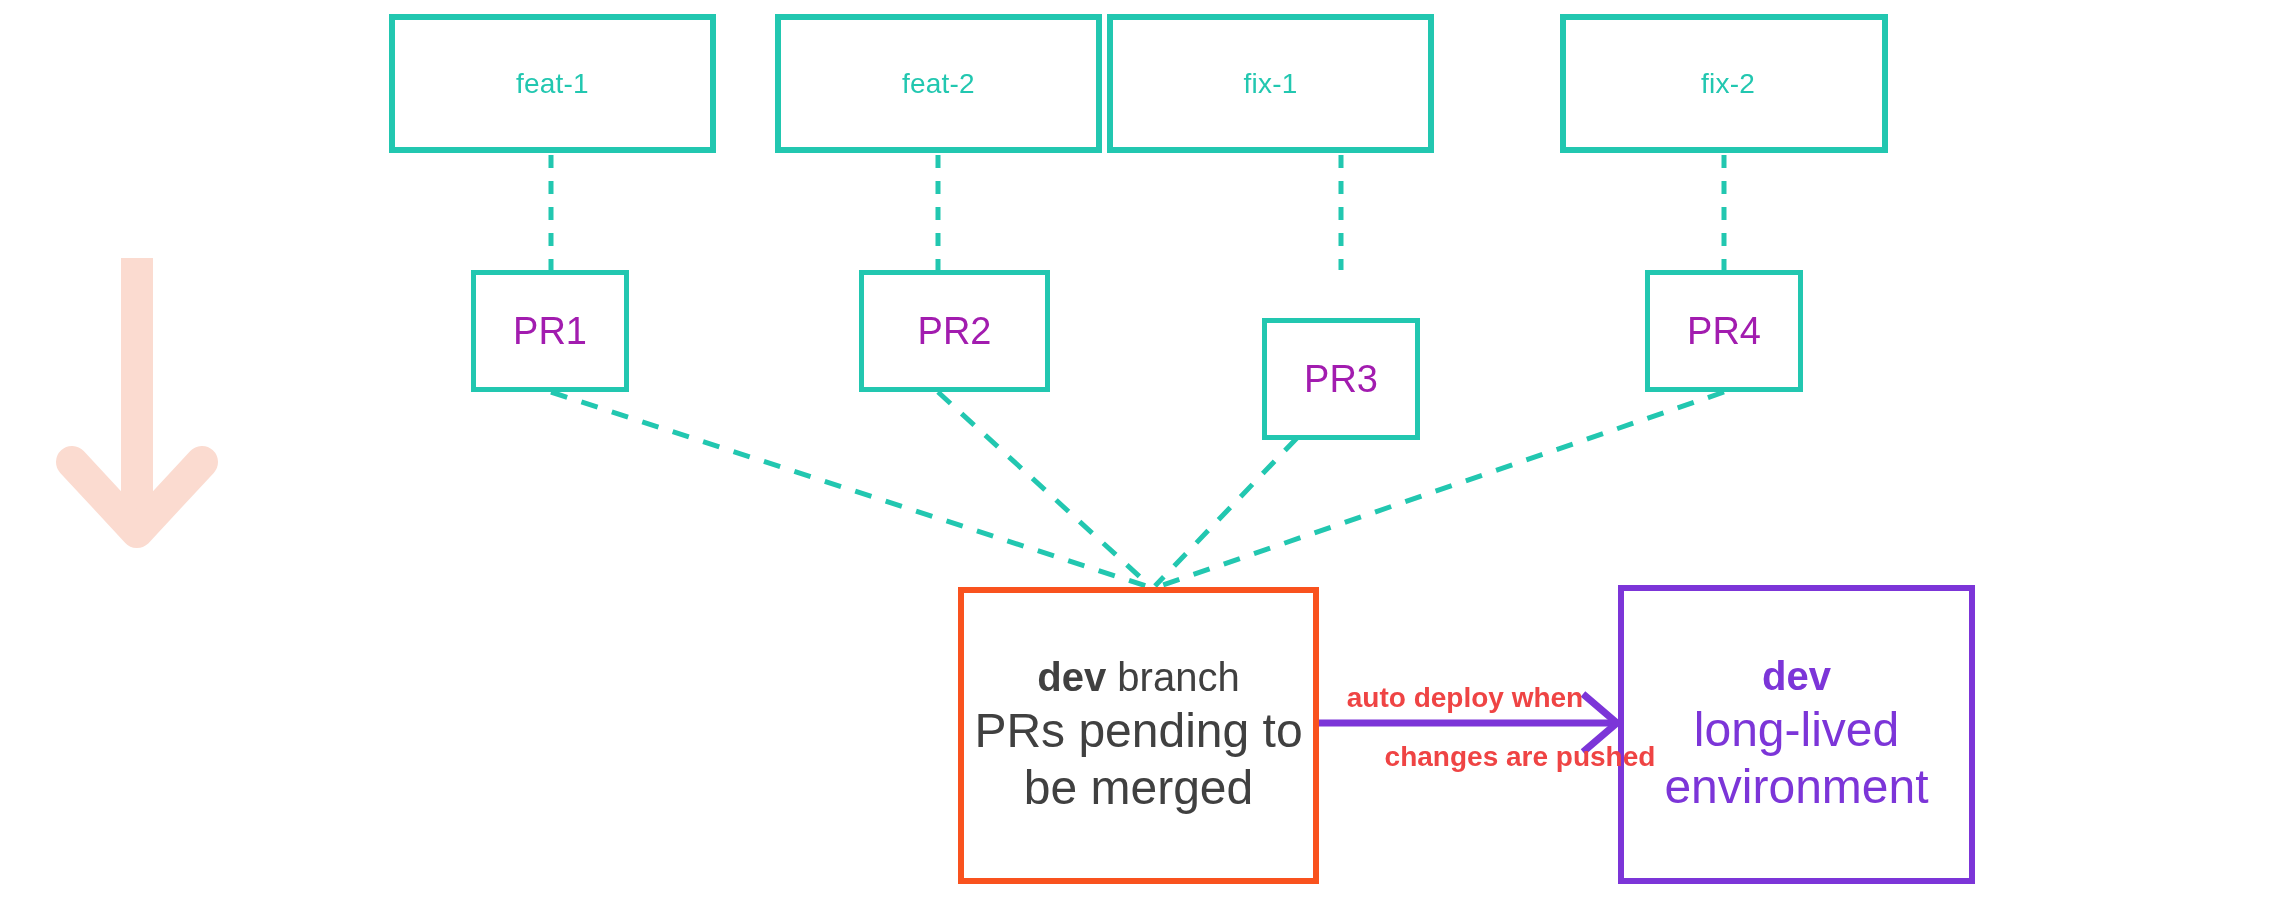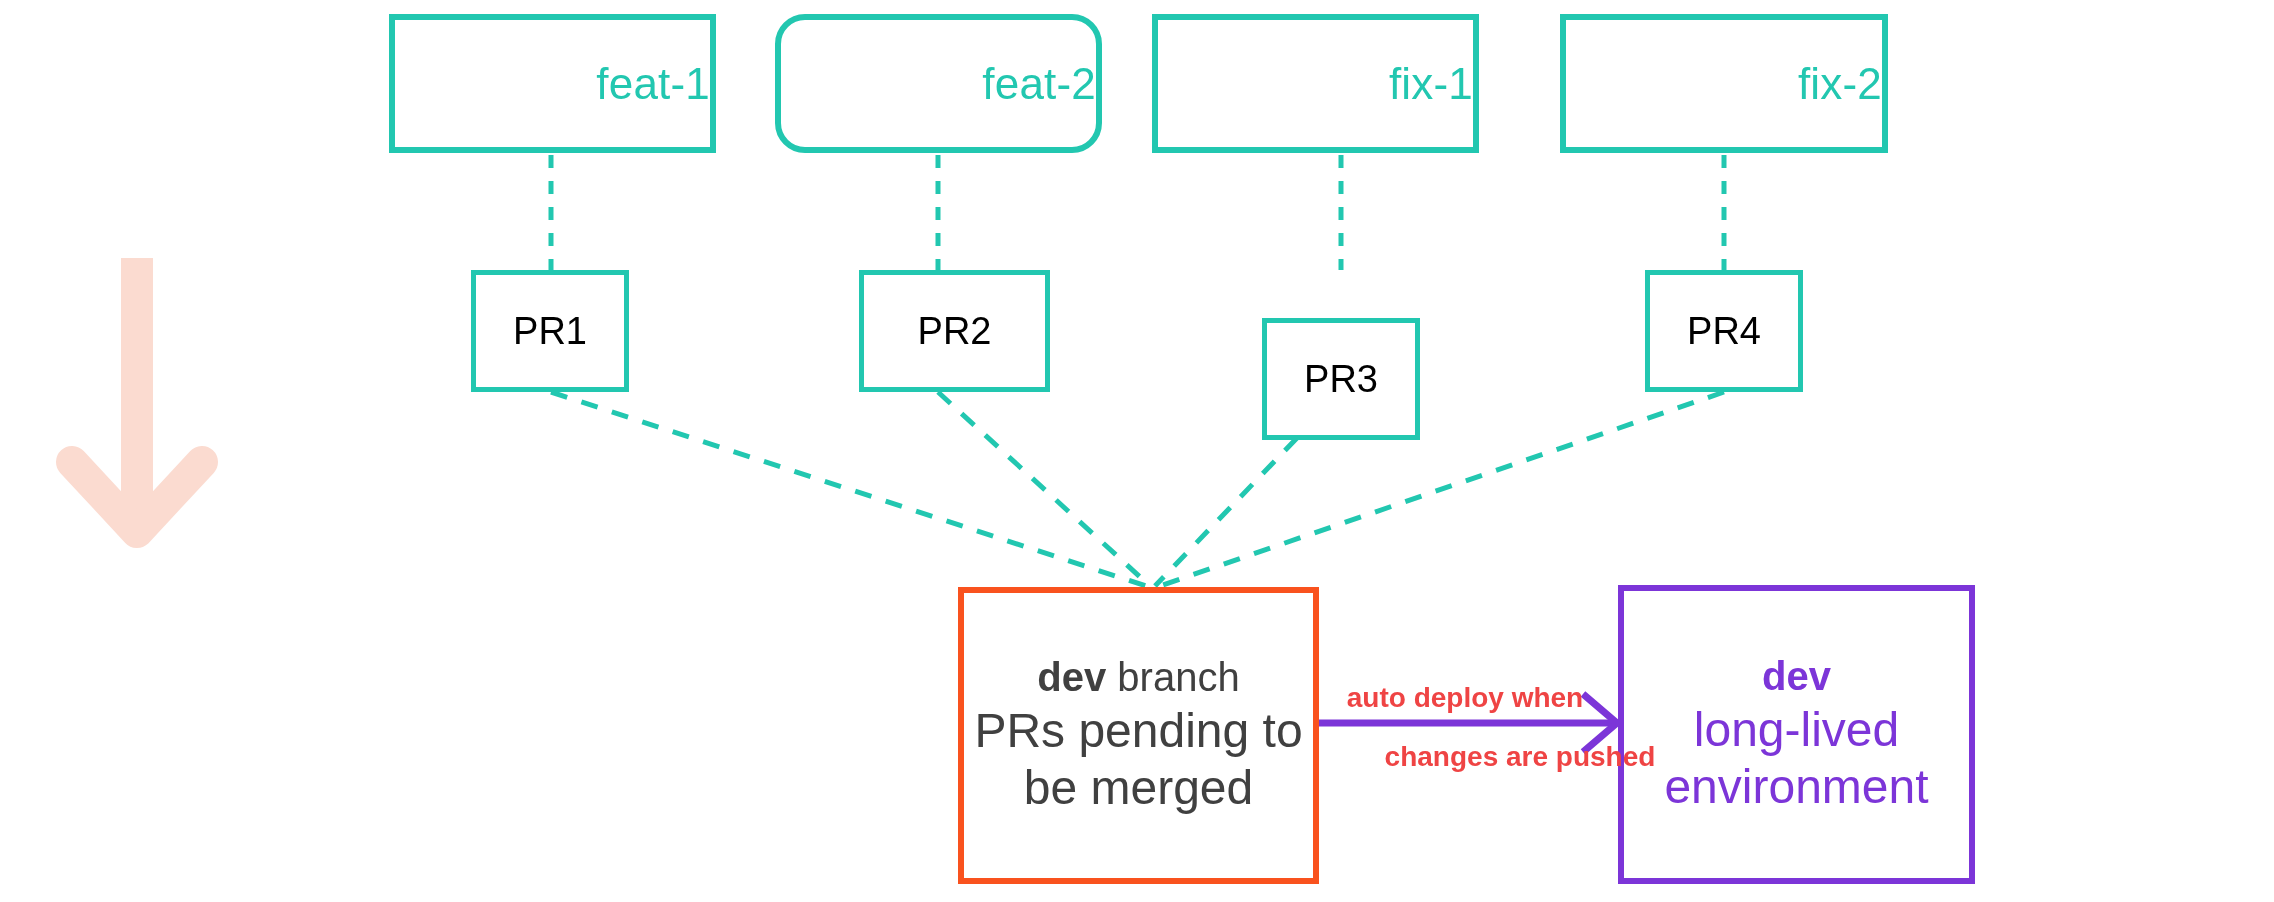--- a/index.html
+++ b/index.html
@@ -30,28 +30,27 @@
     display: flex;
     flex-direction: column;
     align-items: center;
     justify-content: center;
     background: #ffffff;
     text-align: center;
   }
   .node-branch {
     border: 6px solid #22c7b0;
     color: #22c7b0;
-    font-size: 44px;
+    font-size: 28px;
     font-weight: 400;
     letter-spacing: 0.2px;
-    align-items: flex-end;
   }
   .node-pr {
     border: 5px solid #22c7b0;
-    color: #000000;
+    color: #a21caf;
     font-size: 38px;
     font-weight: 400;
   }
   .node-dev {
     border: 6px solid #f9521e;
     color: #404040;
   }
   .node-env {
     border: 6px solid #7c35d8;
     color: #7c35d8;
@@ -102,24 +101,24 @@
 
     <g>
       <line x1="1319" y1="723" x2="1612" y2="723" stroke="#7c35d8" stroke-width="7"></line>
       <polyline points="1583,694 1617,723 1583,752" fill="none" stroke="#7c35d8" stroke-width="7" stroke-linecap="butt" stroke-linejoin="miter"></polyline>
     </g>
   </svg>
 
   <div class="node node-branch" style="left:389px; top:14px; width:327px; height:139px;">
     <span>feat-1</span>
   </div>
-  <div class="node node-branch" style="left:775px; top:14px; width:327px; height:139px;border-radius:30px;">
+  <div class="node node-branch" style="left:775px; top:14px; width:327px; height:139px;">
     <span>feat-2</span>
   </div>
-  <div class="node node-branch" style="left:1152px; top:14px; width:327px; height:139px;">
+  <div class="node node-branch" style="left:1107px; top:14px; width:327px; height:139px;">
     <span>fix-1</span>
   </div>
   <div class="node node-branch" style="left:1560px; top:14px; width:328px; height:139px;padding-left:8px;">
     <span>fix-2</span>
   </div>
 
   <div class="node node-pr" style="left:471px; top:270px; width:158px; height:122px;">
     <span>PR1</span>
   </div>
   <div class="node node-pr" style="left:859px; top:270px; width:191px; height:122px;">

